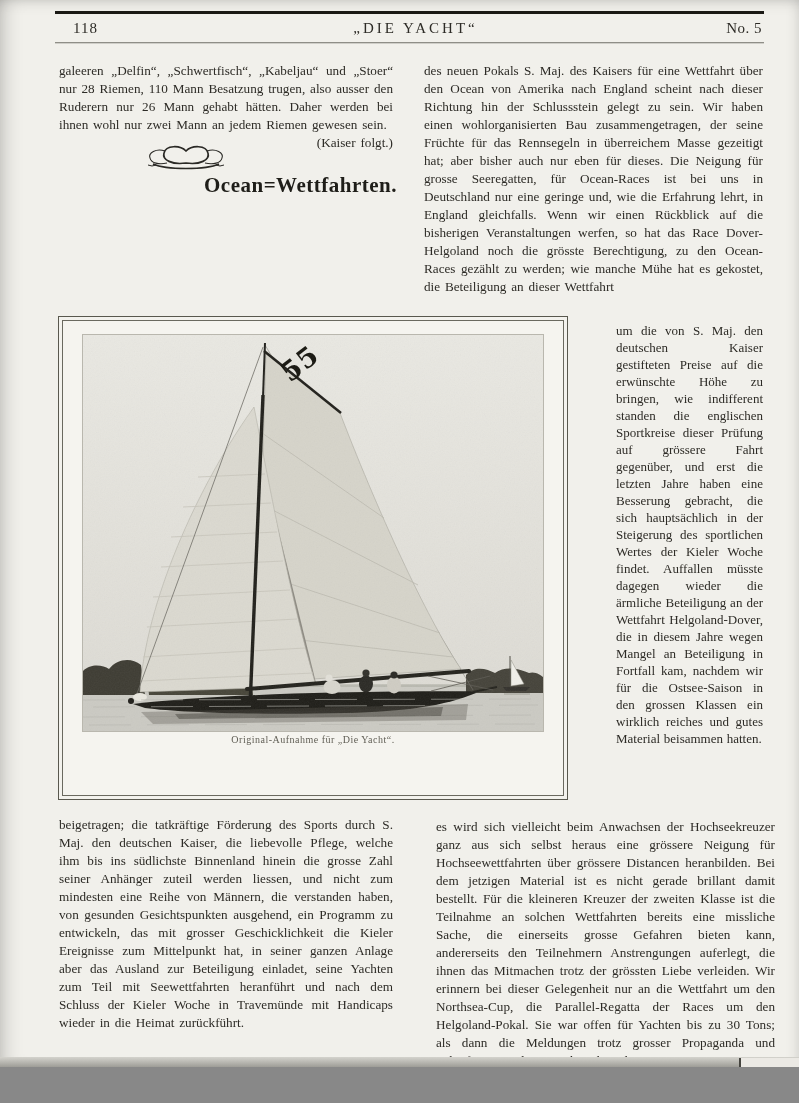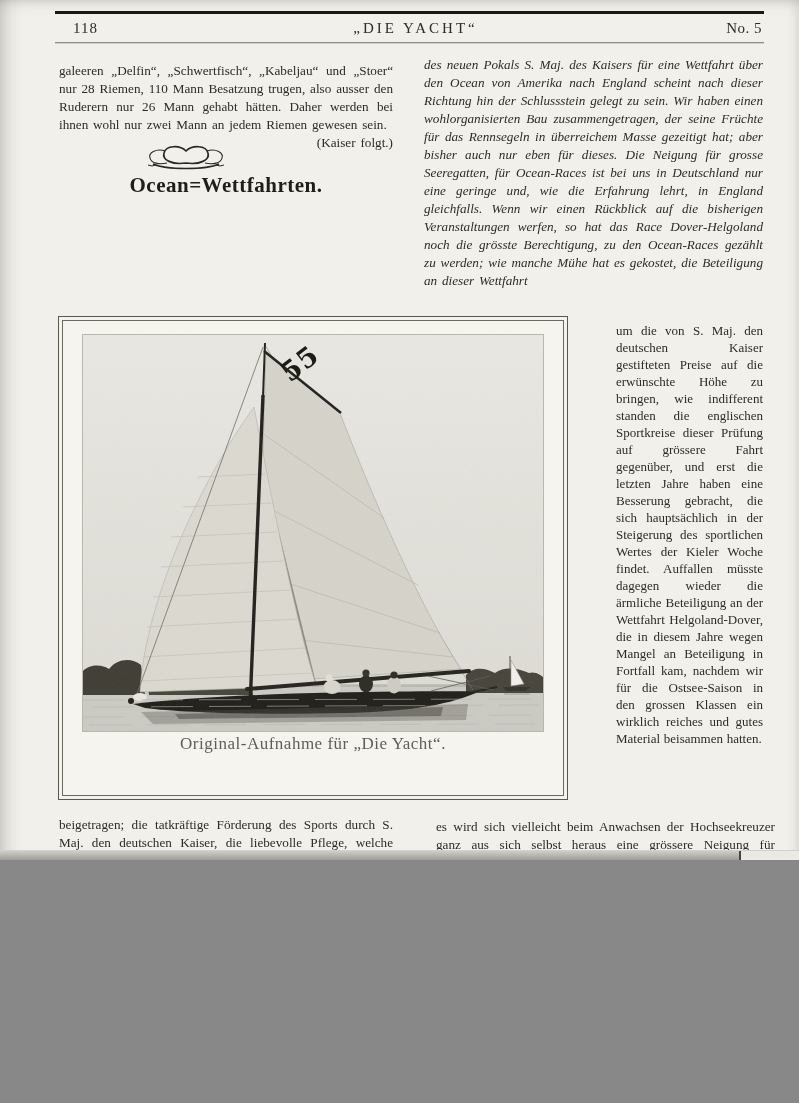--- a/index.html
+++ b/index.html
@@ -1,52 +1,52 @@
 <!DOCTYPE html>
 <html lang="de"><head>
 <meta charset="utf-8">
 <style>
   html,body{margin:0;padding:0;background:#888;}
   .page{
     position:relative;
-    width:799px;height:860px;
+    width:799px;height:1067px;
     background:linear-gradient(135deg,#edecе7 0%,#f2f1ec 18%,#f1f0eb 70%,#e9e8e3 100%);
     background-color:#f1f0eb;
     overflow:hidden;
     font-family:"Liberation Serif","DejaVu Serif",serif;
     color:#2d2b26;
     box-shadow:inset 14px 0 22px -14px rgba(0,0,0,.28), inset -8px 0 16px -10px rgba(0,0,0,.18), inset 0 10px 18px -12px rgba(0,0,0,.18);
   }
   .rule-top{position:absolute;left:55px;top:11px;width:709px;height:3px;background:#1a1914;}
   .rule-bottom{position:absolute;left:55px;top:42px;width:709px;height:1px;background:#8f8e87;box-shadow:0 1px 0 rgba(143,142,135,.35);}
   .header-row{position:absolute;left:55px;top:20px;width:709px;height:18px;font-size:15px;}
   .pageno{position:absolute;left:18px;top:0;letter-spacing:1px;}
   .journal{position:absolute;left:12px;right:0;top:0;text-align:center;letter-spacing:3px;}
   .issue{position:absolute;right:2px;top:0;letter-spacing:.5px;}
 
   .col{position:absolute;font-size:13.2px;line-height:18px;text-align:justify;word-spacing:1.5px;}
   .col p{margin:4px;}
   .indent{text-indent:1.6em;}
 
   .left-top{left:55px;top:58px;width:342px;}
-  .right-top{left:420px;top:52px;width:347px;font-style:italic;}
+  .right-top{left:420px;top:58px;width:347px;}
   .right-narrow{left:612px;top:318px;width:155px;font-size:13px;line-height:17px;word-spacing:.5px;}
   .left-bottom{left:55px;top:812px;width:342px;}
   .right-bottom{left:432px;top:814px;width:347px;}
 
   .schluss{float:right;}
   .ornament{margin:10px auto 2px auto;width:84px;height:30px;display:block;}
-  h2.headline{margin:2px 0 8px 0;text-align:center;font-size:21px;letter-spacing:.5px;color:#1f1e19;font-weight:700;text-indent:0;}
+  h2.headline{margin:2px 0 8px 0;text-align:right;font-size:21px;letter-spacing:.5px;color:#1f1e19;font-weight:700;text-indent:0;}
 
   .photo-box{position:absolute;left:58px;top:316px;width:510px;height:484px;border:1px solid #59584e;padding:3px;box-sizing:border-box;background:#f3f2ed;}
   .photo-box-inner{border:1px solid #6a695f;width:100%;height:100%;box-sizing:border-box;background:#f5f4ef;}
   svg.photo{display:block;margin:14px auto 0 auto;background:#e6e5df;outline:1px solid #b9b7ae;}
   .caption1{margin-top:11px;text-align:center;font-size:13.5px;font-weight:700;color:#2c2b25;}
   .cap-name{letter-spacing:2.5px;}
-  .caption2{margin-top:3px;text-align:center;font-size:17px;color:#605e55;letter-spacing:.5px;}
+  .caption2{margin-top:3px;text-align:center;font-size:10px;color:#605e55;letter-spacing:.5px;}
 
   .watermark{
     position:absolute;right:8px;top:1070px;
     font-family:"Liberation Sans","DejaVu Sans",sans-serif;
     font-weight:700;font-size:17px;letter-spacing:.5px;color:#4e4d46;
     text-shadow:1px 1px 0 rgba(255,255,255,.85), -1px -1px 1px rgba(0,0,0,.25);
   }
   .bottom-band{position:absolute;left:0;bottom:0;width:799px;height:10px;background:linear-gradient(to bottom,#d4d3cd,#9e9d97);}
   .bottom-notch{position:absolute;right:0;bottom:0;width:58px;height:9px;background:#ebe9e4;border-left:2px solid #45443f;}
 </style>

